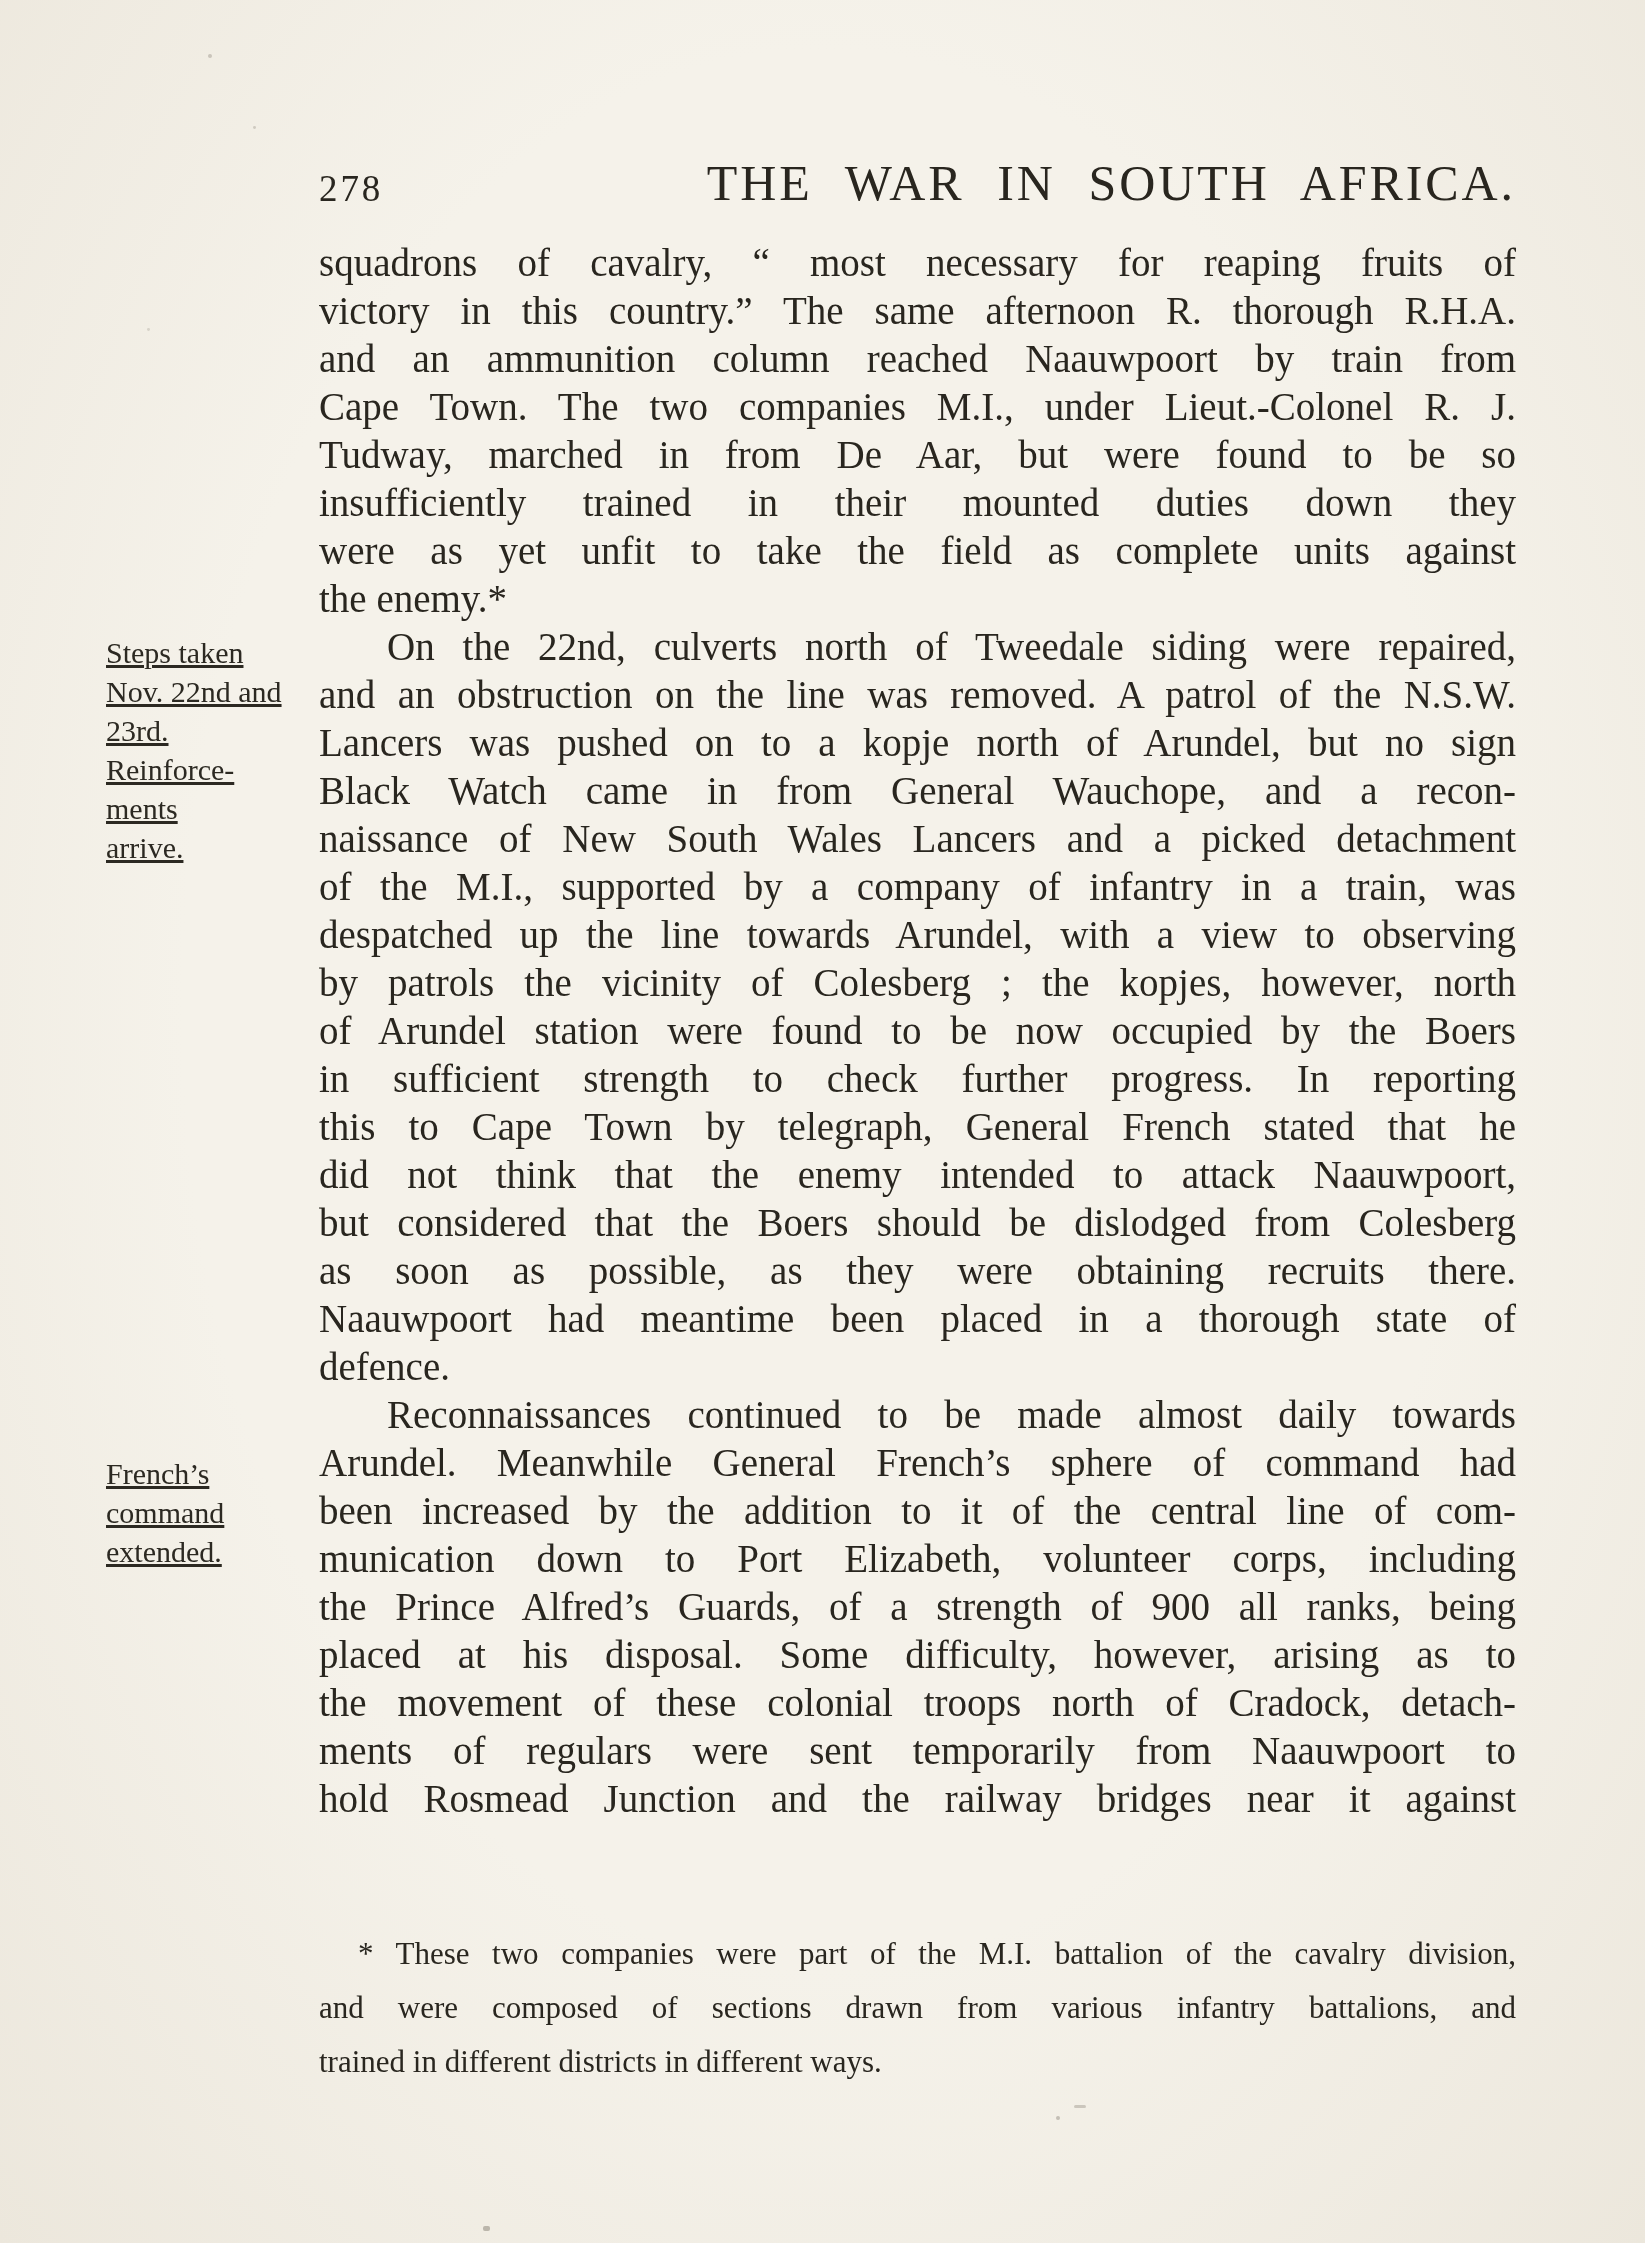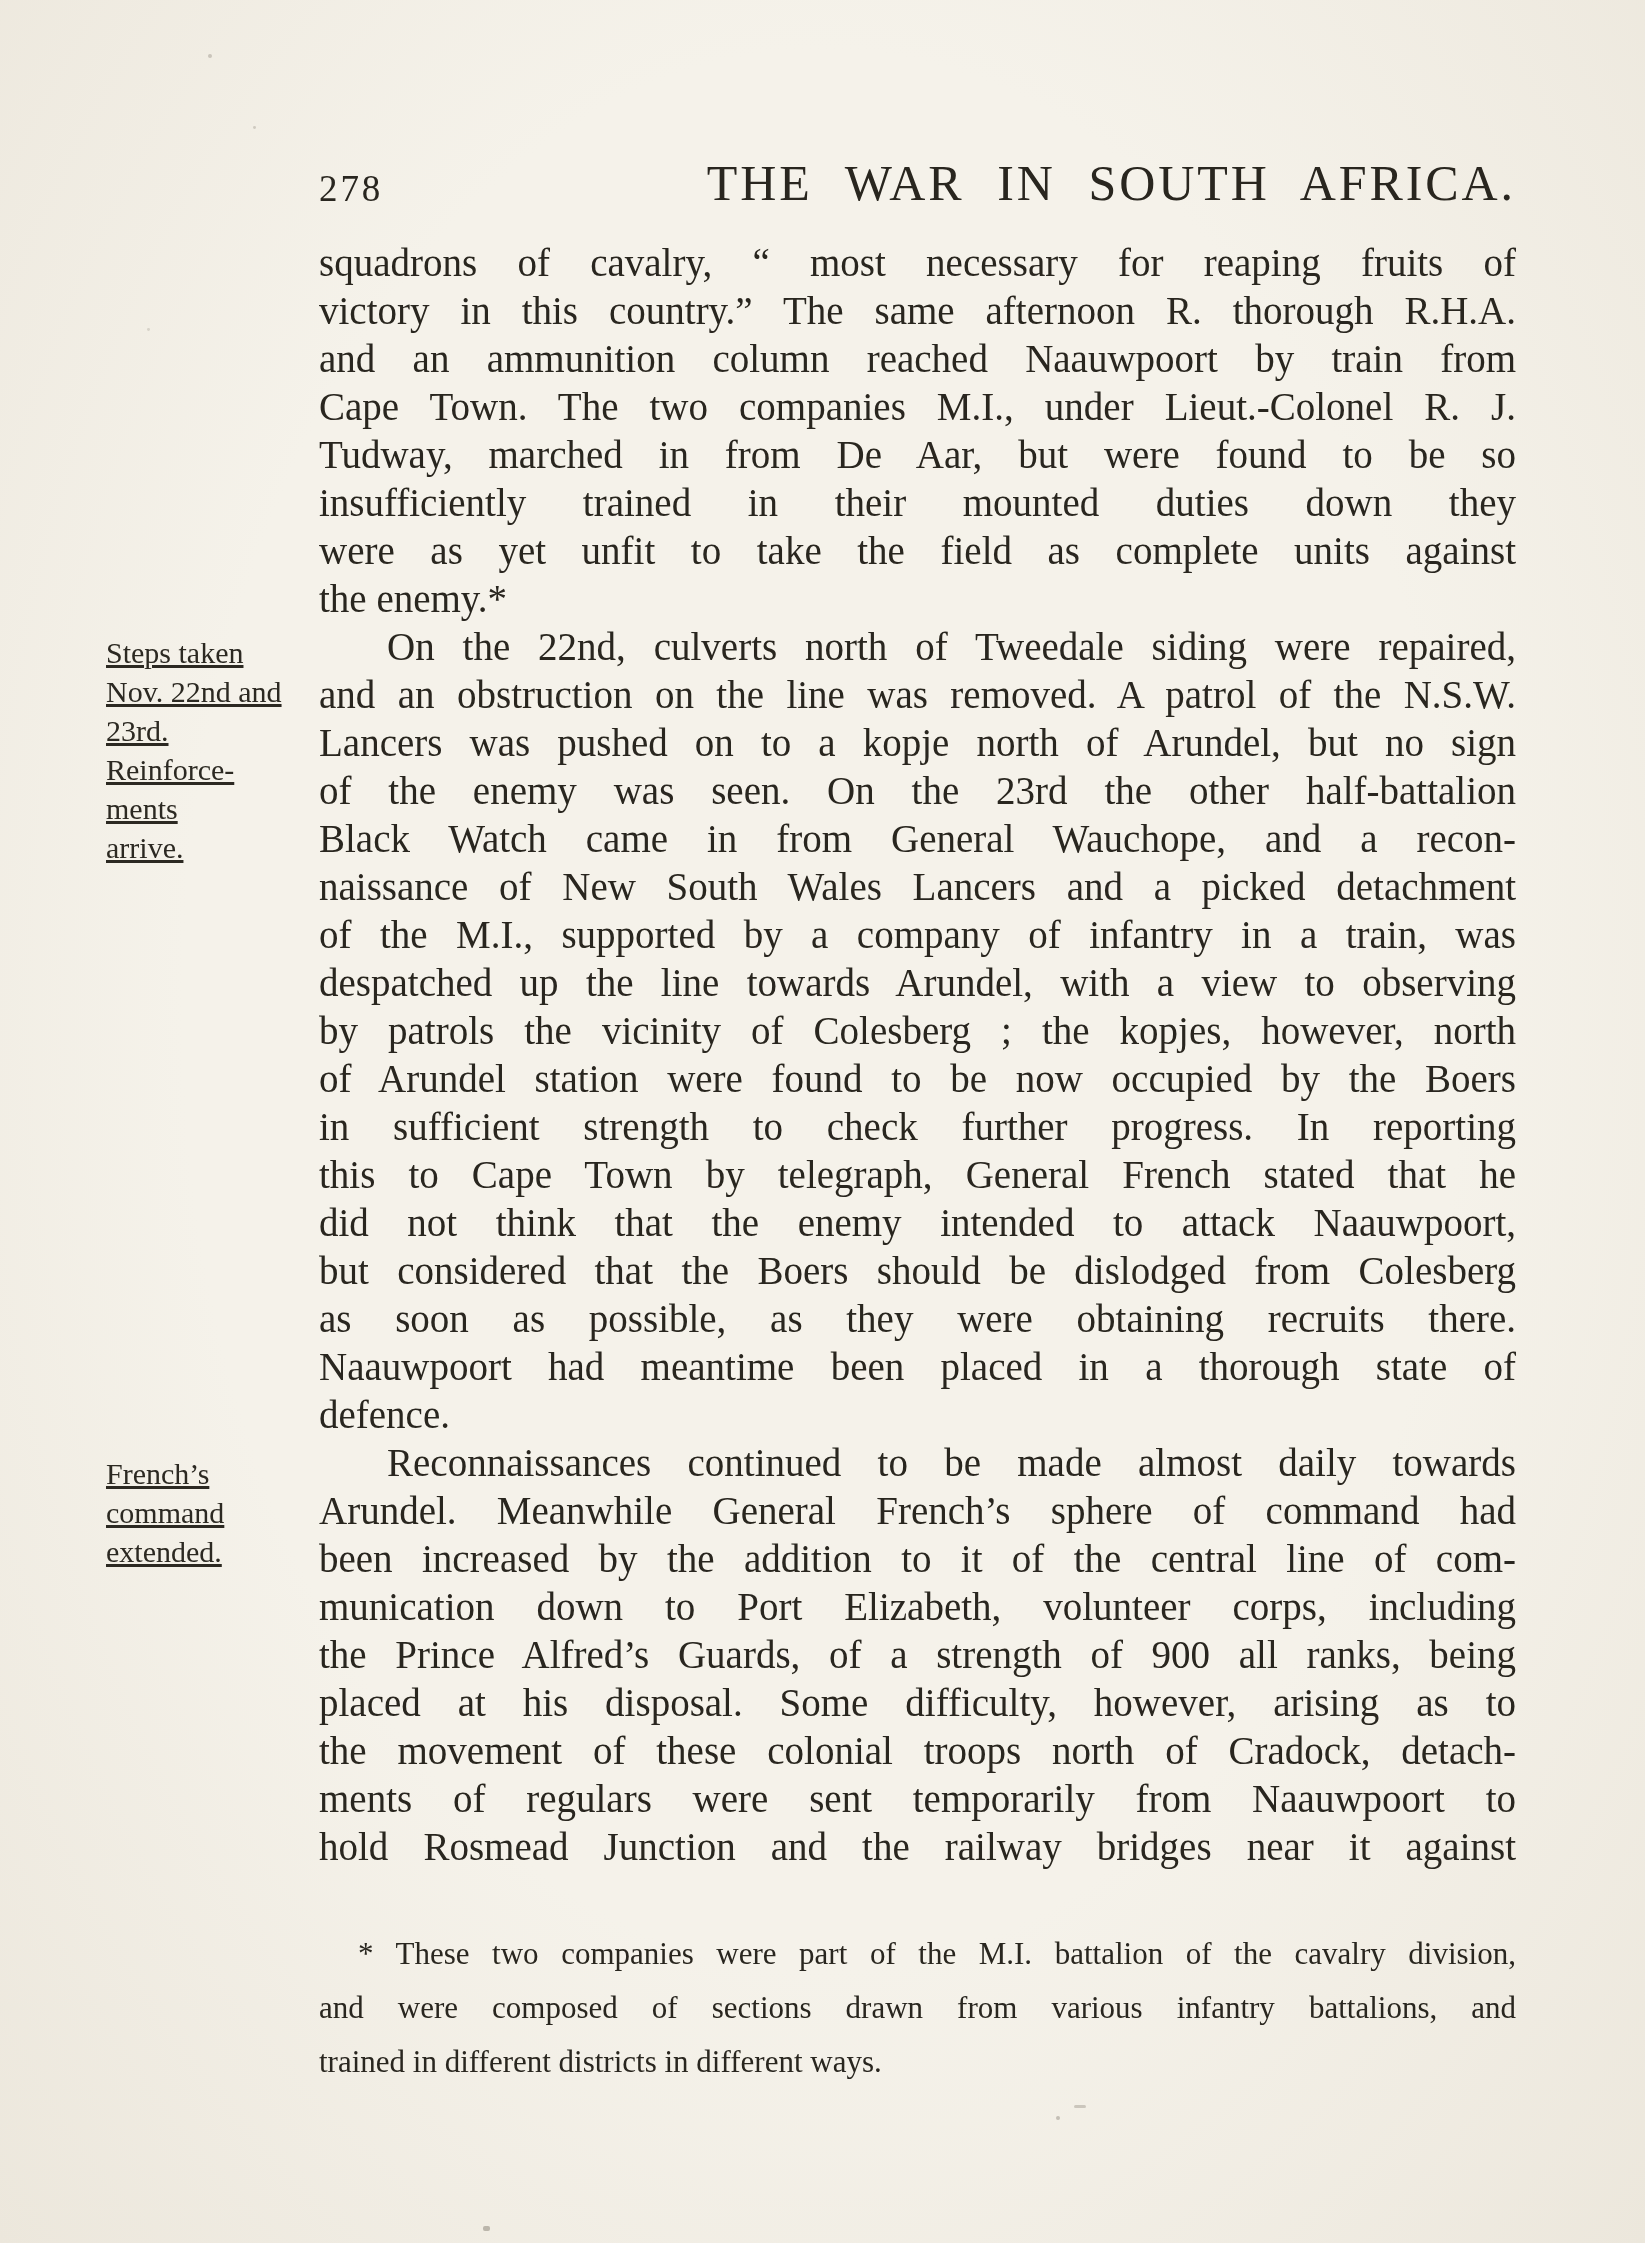--- a/index.html
+++ b/index.html
@@ -135,21 +135,20 @@
       <div class="line jl">victory in this country.” The same afternoon R. thorough R.H.A.</div>
       <div class="line jl">and an ammunition column reached Naauwpoort by train from</div>
       <div class="line jl">Cape Town. The two companies M.I., under Lieut.-Colonel R. J.</div>
       <div class="line jl">Tudway, marched in from De Aar, but were found to be so</div>
       <div class="line jl">insufficiently trained in their mounted duties down they</div>
       <div class="line jl">were as yet unfit to take the field as complete units against</div>
       <div class="line">the enemy.*</div>
       <div class="line jl indent">On the 22nd, culverts north of Tweedale siding were repaired,</div>
       <div class="line jl">and an obstruction on the line was removed. A patrol of the N.S.W.</div>
       <div class="line jl">Lancers was pushed on to a kopje north of Arundel, but no sign</div>
-      <div class="line jl">of the enemy was seen. On the 23rd the other half-battalion</div>
       <div class="line jl">Black Watch came in from General Wauchope, and a recon-</div>
       <div class="line jl">naissance of New South Wales Lancers and a picked detachment</div>
       <div class="line jl">of the M.I., supported by a company of infantry in a train, was</div>
       <div class="line jl">despatched up the line towards Arundel, with a view to observing</div>
       <div class="line jl">by patrols the vicinity of Colesberg ; the kopjes, however, north</div>
       <div class="line jl">of Arundel station were found to be now occupied by the Boers</div>
       <div class="line jl">in sufficient strength to check further progress. In reporting</div>
       <div class="line jl">this to Cape Town by telegraph, General French stated that he</div>
       <div class="line jl">did not think that the enemy intended to attack Naauwpoort,</div>
       <div class="line jl">but considered that the Boers should be dislodged from Colesberg</div>

